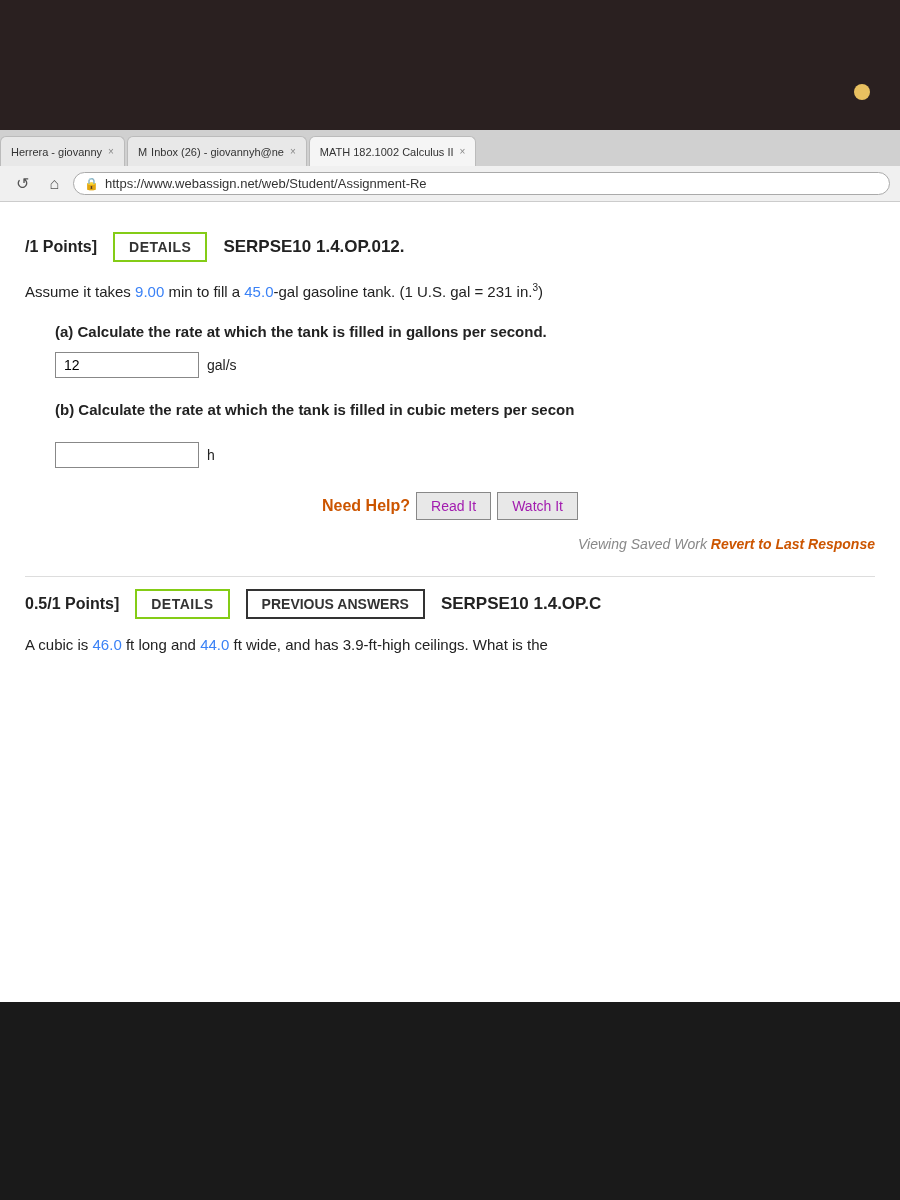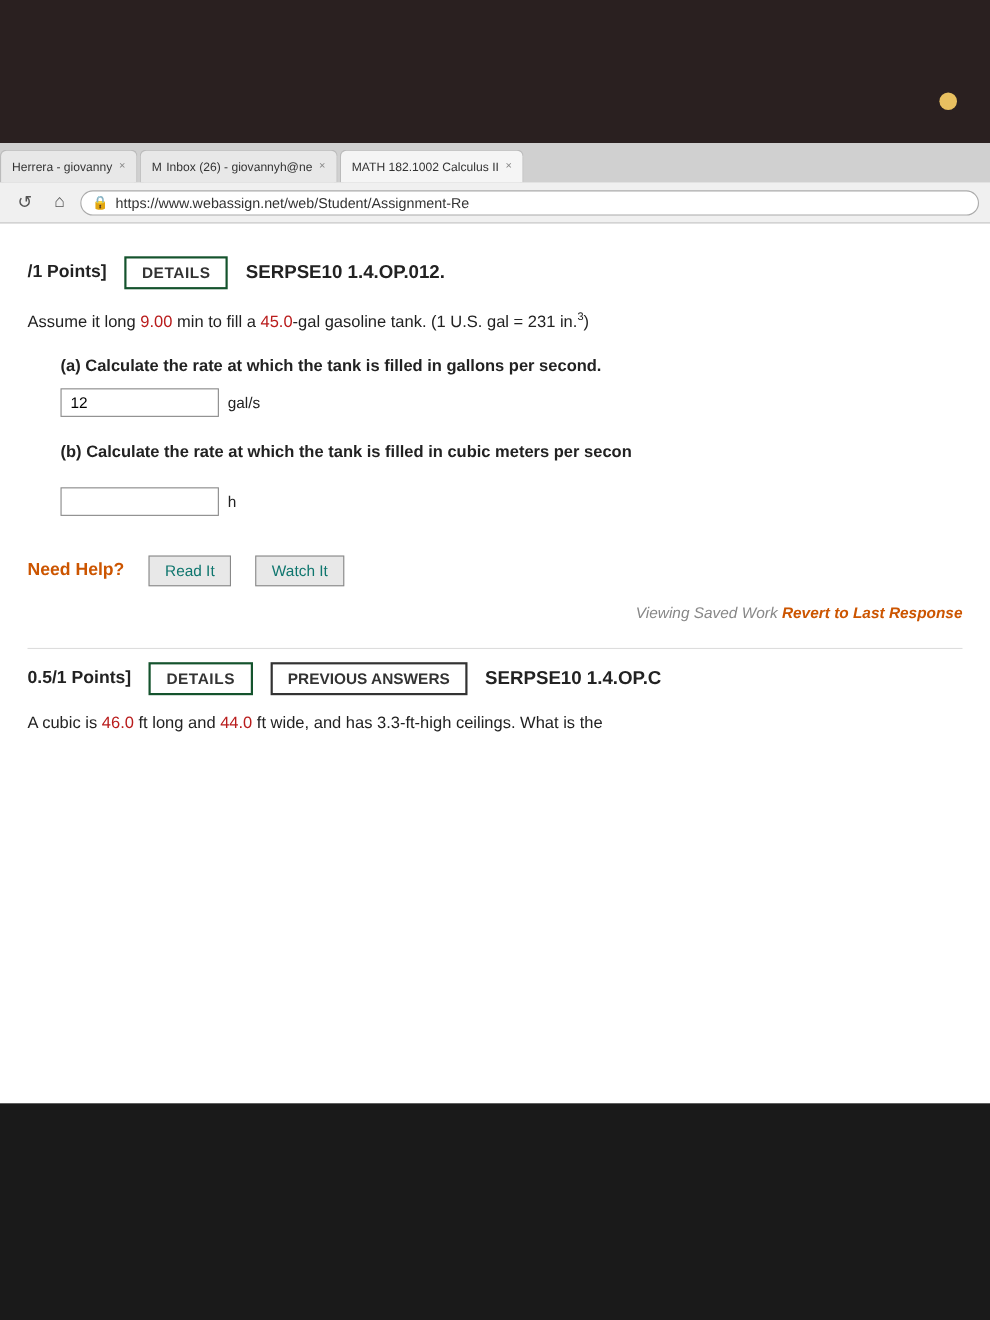--- a/index.html
+++ b/index.html
@@ -132,21 +132,21 @@
       gap: 16px;
     }
 
     .points-label {
       font-size: 16px;
       font-weight: bold;
       color: #222;
     }
 
     .details-btn {
-      border: 2px solid #14532d;
+      border: 2px solid #84cc16;
       background: white;
       padding: 5px 14px;
       font-size: 14px;
       font-weight: bold;
       color: #333;
       cursor: pointer;
       letter-spacing: 0.5px;
     }
 
     .problem-id {
@@ -156,21 +156,21 @@
     }
 
     .problem-text {
       font-size: 15px;
       color: #222;
       line-height: 1.6;
       margin-bottom: 16px;
     }
 
     .highlight-orange {
-      color: #b91c1c;
+      color: #3b82f6;
       font-weight: normal;
     }
 
     .sub-problem {
       margin-left: 30px;
       margin-bottom: 20px;
     }
 
     .sub-label {
       font-size: 15px;
@@ -196,37 +196,38 @@
     }
 
     .unit-label {
       font-size: 14px;
       color: #222;
     }
 
     .need-help {
       display: flex;
       align-items: center;
-      gap: 22px;
-      margin-top: 36px;
+      gap: 6px;
+      margin-top: 24px;
       margin-bottom: 16px;
+      justify-content: center;
     }
 
     .need-help-text {
       font-size: 16px;
       font-weight: bold;
       color: #cc5500;
     }
 
     .help-btn {
       border: 1px solid #888;
       background: #e8e8e8;
       padding: 5px 14px;
       font-size: 14px;
-      color: #0f766e;
+      color: #a21caf;
       cursor: pointer;
     }
 
     .viewing-saved {
       text-align: right;
       font-size: 14px;
       font-style: italic;
       color: #888;
       margin: 12px 0 24px 0;
     }
@@ -308,21 +309,21 @@
 
 <div class="main-content">
 
   <div class="problem-header">
     <span class="points-label">/1 Points]</span>
     <button class="details-btn">DETAILS</button>
     <span class="problem-id">SERPSE10 1.4.OP.012.</span>
   </div>
 
   <div class="problem-text">
-    <span>Assume it long </span><span class="highlight-orange">9.00</span><span> min to fill a </span><span class="highlight-orange">45.0</span><span>-gal gasoline tank. (1 U.S. gal = 231 in.</span><sup>3</sup><span>)</span>
+    <span>Assume it takes </span><span class="highlight-orange">9.00</span><span> min to fill a </span><span class="highlight-orange">45.0</span><span>-gal gasoline tank. (1 U.S. gal = 231 in.</span><sup>3</sup><span>)</span>
   </div>
 
   <div class="sub-problem">
     <div class="sub-label">(a) Calculate the rate at which the tank is filled in gallons per second.</div>
     <div class="answer-row">
       <input type="text" class="answer-input" value="12" style="">
       <span class="unit-label">gal/s</span>
     </div>
   </div>
 
@@ -350,16 +351,16 @@
   <hr class="divider">
 
   <div class="problem-header-2">
     <span class="points-label">0.5/1 Points]</span>
     <button class="details-btn">DETAILS</button>
     <button class="previous-answers-btn">PREVIOUS ANSWERS</button>
     <span class="problem-id">SERPSE10 1.4.OP.C</span>
   </div>
 
   <div class="next-problem-text">
-    <span>A cubic is </span><span class="highlight-orange">46.0</span><span> ft long and </span><span class="highlight-orange">44.0</span><span> ft wide, and has 3.3-ft-high ceilings. What is the</span>
+    <span>A cubic is </span><span class="highlight-orange">46.0</span><span> ft long and </span><span class="highlight-orange">44.0</span><span> ft wide, and has 3.9-ft-high ceilings. What is the</span>
   </div>
 
 </div>
 
 </body></html>

